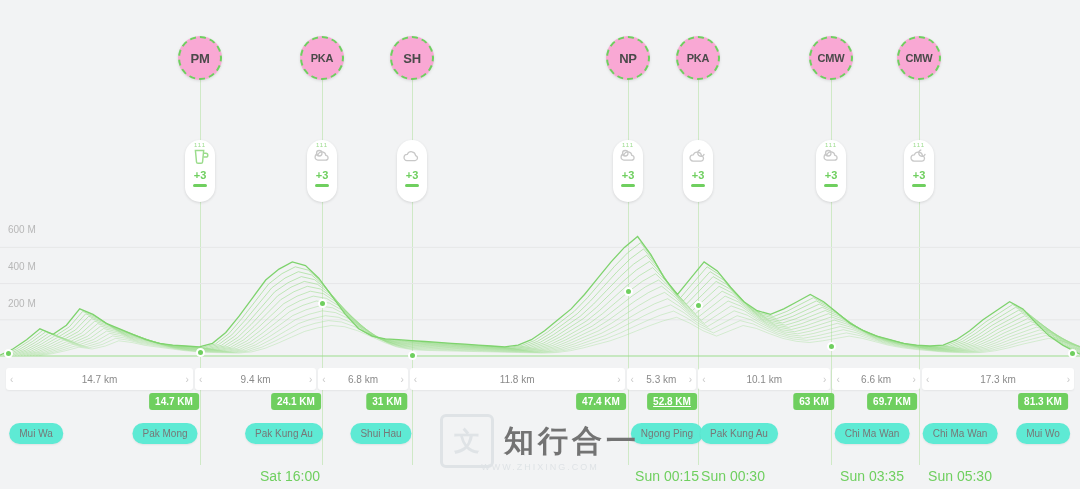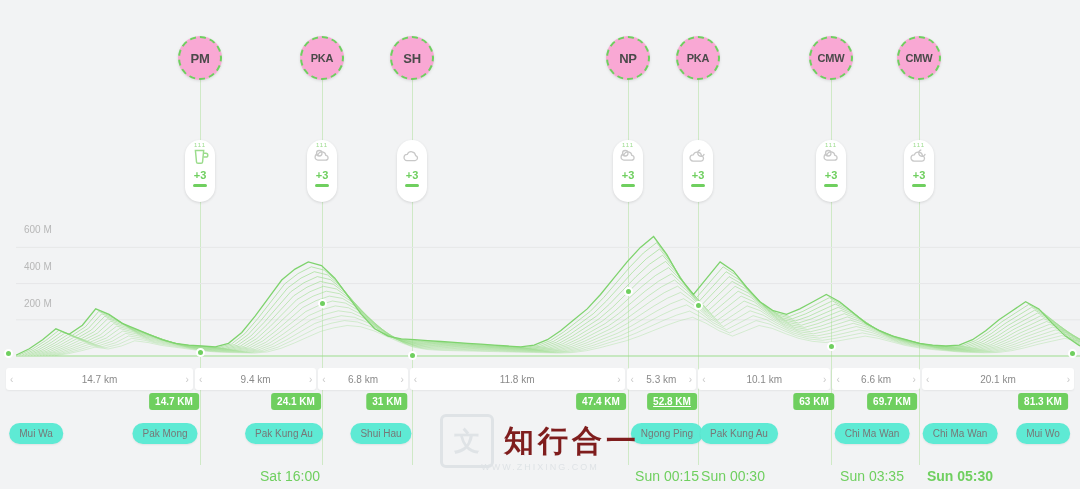--- a/index.html
+++ b/index.html
@@ -39,21 +39,21 @@
     display:flex; flex-direction:column; align-items:center;
     padding-top:5px;
   }
   .wicon { width:22px; height:22px; position:relative; }
   .wtemp { font-size:11px; font-weight:bold; color:#6fcf5f; margin-top:2px; }
   .wbar { width:14px; height:3px; border-radius:2px; background:#6fcf5f; margin-top:3px; }
   .wdrops { position:absolute; top:-3px; left:50%; transform:translateX(-50%);
             font-size:6px; color:#9bdc8c; letter-spacing:1px; }
 
   
-  #chart { position:absolute; left:16px; right:0; top:228px; height:132px; }
+  #chart { position:absolute; left:0; right:0; top:228px; height:132px; }
   .ylabel {
     position:absolute; left:8px; font-size:10px; color:#b7b7b7;
   }
 
   
   #segrow {
     position:absolute; left:6px; right:6px; top:368px; height:22px;
     display:flex;
   }
   .seg {
@@ -96,21 +96,21 @@
   #wm {
     position:absolute; left:0; right:0; top:406px; height:70px;
     display:flex; align-items:center; justify-content:center;
     pointer-events:none;
   }
   #wm .wmlogo {
     width:54px; height:54px; border:3px solid #dfe3e6; border-radius:6px;
     display:flex; align-items:center; justify-content:center;
     font-size:26px; color:#dfe3e6; font-weight:bold; margin-right:10px;
   }
-  #wm .wmtext { font-size:30px; color:#7f1d1d; font-weight:bold; letter-spacing:4px; }
+  #wm .wmtext { font-size:30px; color:#737373; font-weight:bold; letter-spacing:4px; }
   #wmsub {
     position:absolute; left:0; right:0; top:462px;
     text-align:center; font-size:9px; color:#dfe3e6; letter-spacing:2px;
     pointer-events:none;
   }
 </style>
 </head>
 <body>
 
 <div id="stage">
@@ -294,21 +294,21 @@
       <span>10.1 km</span>
       <span class="arr r">›</span>
     </div>
     <div class="seg" style="width:88px;">
       <span class="arr l">‹</span>
       <span>6.6 km</span>
       <span class="arr r">›</span>
     </div>
     <div class="seg" style="width:153px; margin-right:0;">
       <span class="arr l">‹</span>
-      <span>20.1 km</span>
+      <span>17.3 km</span>
       <span class="arr r">›</span>
     </div>
   </div>
 
   <div class="kmchip" style="left:174px;">14.7 KM</div>
   <div class="kmchip" style="left:296px;">24.1 KM</div>
   <div class="kmchip" style="left:387px;">31 KM</div>
   <div class="kmchip" style="left:601px;">47.4 KM</div>
   <div class="kmchip" style="left:672px;text-decoration:underline;">52.8 KM</div>
   <div class="kmchip" style="left:814px;">63 KM</div>
@@ -322,21 +322,21 @@
   <div class="place" style="left:667px;">Ngong Ping</div>
   <div class="place" style="left:739px;">Pak Kung Au</div>
   <div class="place" style="left:872px;">Chi Ma Wan</div>
   <div class="place" style="left:960px;">Chi Ma Wan</div>
   <div class="place" style="left:1043px;">Mui Wo</div>
 
   <div class="timelab" style="left:290px;">Sat 16:00</div>
   <div class="timelab" style="left:667px;">Sun 00:15</div>
   <div class="timelab" style="left:733px;">Sun 00:30</div>
   <div class="timelab" style="left:872px;">Sun 03:35</div>
-  <div class="timelab" style="left:960px;font-weight:bold;">Sun 05:30</div>
+  <div class="timelab" style="left:960px;">Sun 05:30</div>
 
   <div id="wm">
     <div class="wmlogo">文</div>
     <div class="wmtext">知行合一</div>
   </div>
   <div id="wmsub">WWW.ZHIXING.COM</div>
 
 </div>
 
 </body></html>

